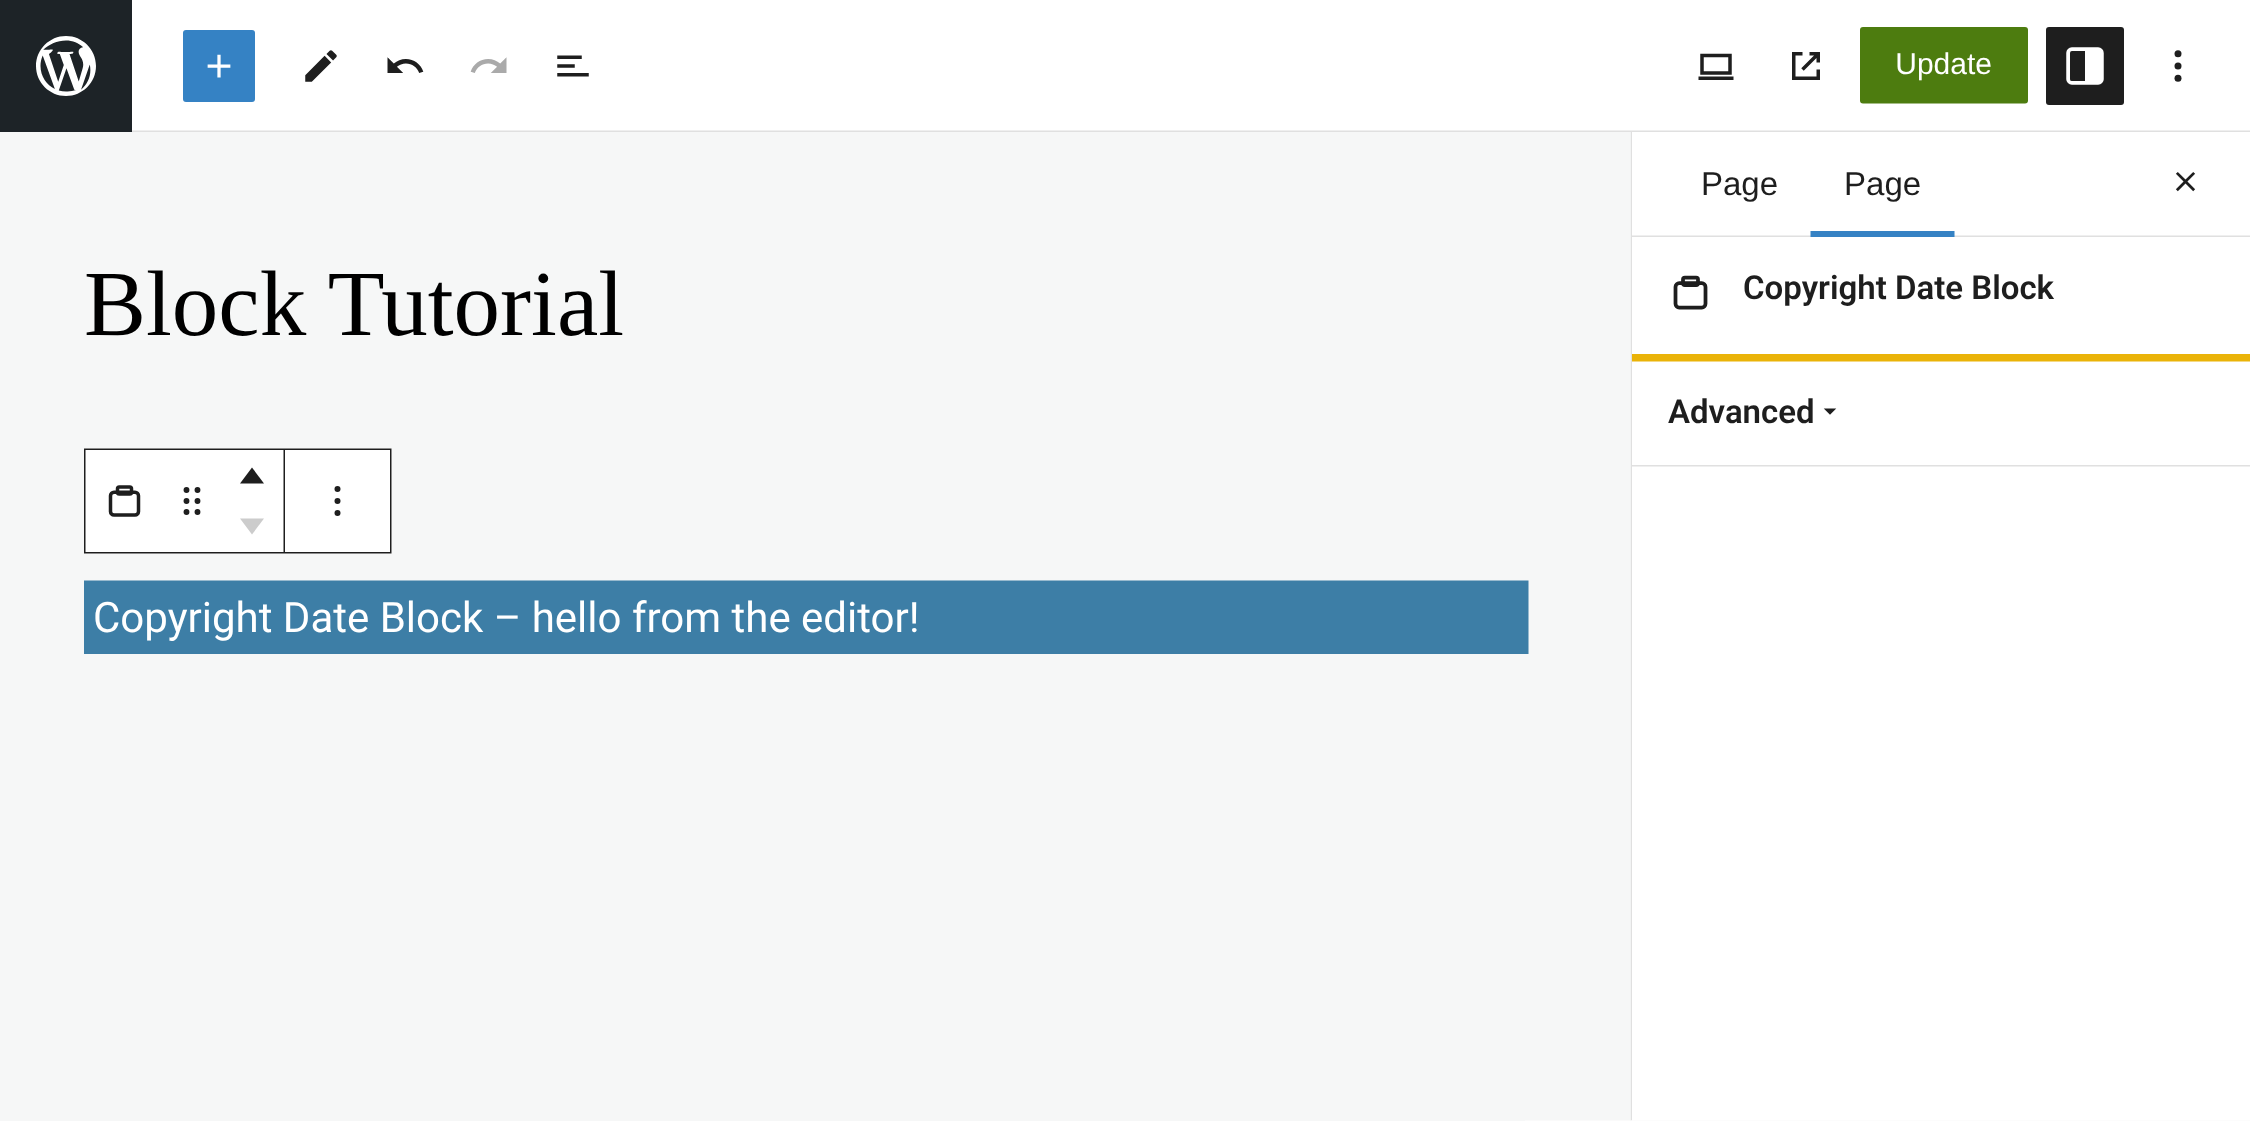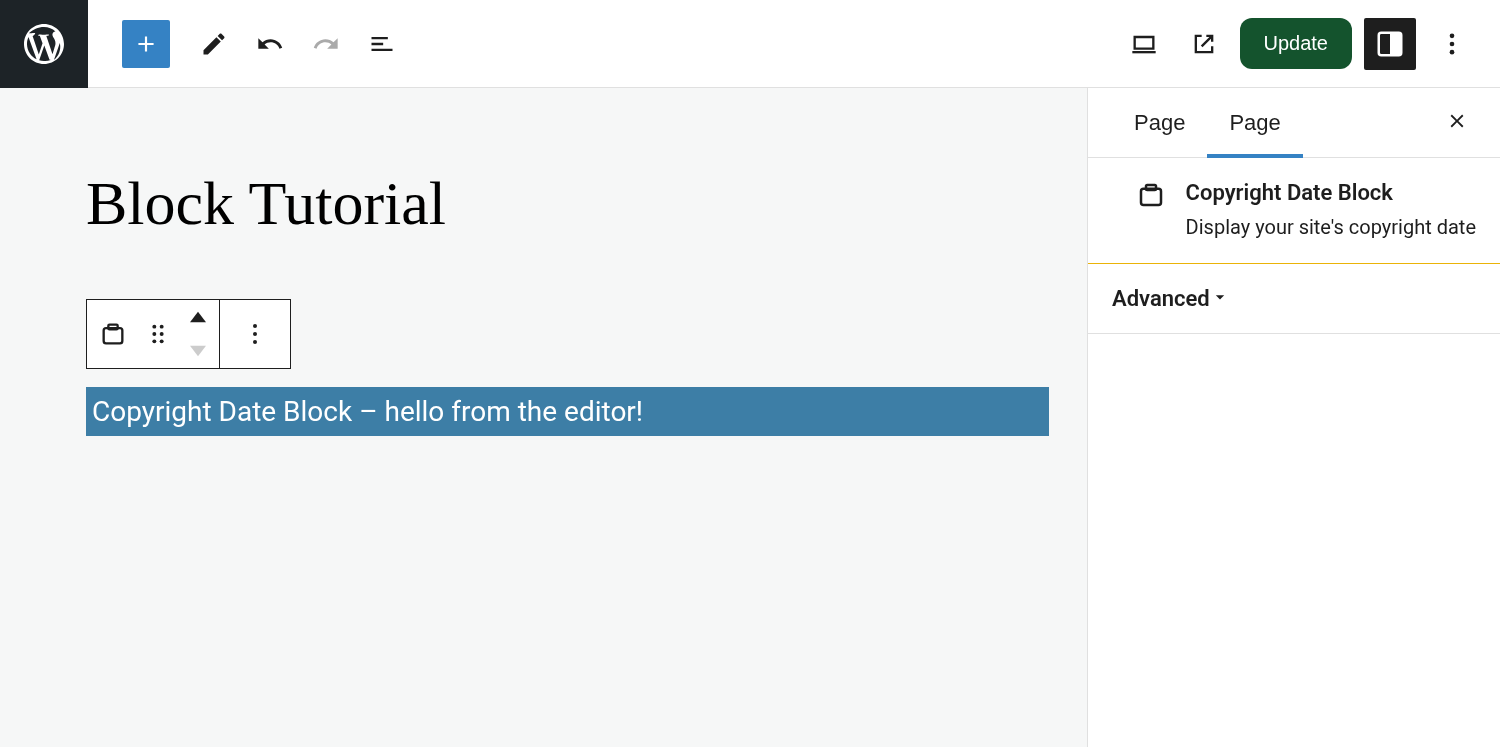--- a/index.html
+++ b/index.html
@@ -10,26 +10,26 @@
     .wp-logo svg { width: 48px; height: 48px; fill: #fff; }
     
     .toolbar-left { display: flex; align-items: center; gap: 8px; padding: 0 16px; }
     .btn-add { width: 48px; height: 48px; background: #3582c4; border: none; border-radius: 2px; display: flex; align-items: center; justify-content: center; cursor: pointer; margin-left: 18px; margin-right: 12px; }
     .btn-add svg { width: 26px; height: 26px; fill: #fff; }
     .tool-btn { width: 48px; height: 48px; background: transparent; border: none; display: flex; align-items: center; justify-content: center; cursor: pointer; border-radius: 2px; }
     .tool-btn svg { width: 28px; height: 28px; fill: #1e1e1e; }
     .tool-btn.disabled svg { fill: #aaa; }
     
     .toolbar-right { margin-left: auto; display: flex; align-items: center; gap: 12px; padding-right: 24px; }
-    .btn-update { background: #14532d; color: #fff; border: none; padding: 14px 24px; border-radius: 12px; font-size: 20px; font-weight: 500; cursor: pointer; }
+    .btn-update { background: #4d7c0f; color: #fff; border: none; padding: 14px 24px; border-radius: 2px; font-size: 20px; font-weight: 500; cursor: pointer; }
     .btn-settings { width: 52px; height: 52px; background: #1e1e1e; border: none; border-radius: 2px; display: flex; align-items: center; justify-content: center; cursor: pointer; }
     .btn-settings svg { width: 30px; height: 30px; fill: #fff; }
     
     .content-area { display: flex; height: calc(100% - 88px); }
-    .editor { flex: 1; background: #f6f7f7; padding: 80px 0 0 86px; position: relative; }
+    .editor { flex: 1; background: #f6f7f7; padding: 80px 0 0 56px; position: relative; }
     .page-title { font-family: Georgia, "Times New Roman", serif; font-size: 62px; font-weight: 400; color: #000; margin-bottom: 60px; }
     
     .block-toolbar { display: inline-flex; border: 1px solid #1e1e1e; background: #fff; height: 70px; margin-bottom: 18px; }
     .block-toolbar-group { display: flex; align-items: center; border-right: 1px solid #1e1e1e; }
     .block-toolbar-group:last-child { border-right: none; }
     .bt-btn { width: 52px; height: 100%; background: transparent; border: none; display: flex; align-items: center; justify-content: center; cursor: pointer; }
     .bt-btn svg { fill: #1e1e1e; }
     .bt-movers { display: flex; flex-direction: column; width: 42px; height: 100%; }
     .bt-mover { flex: 1; background: transparent; border: none; display: flex; align-items: center; justify-content: center; cursor: pointer; }
     .bt-mover svg { width: 16px; height: 12px; fill: #1e1e1e; }
@@ -37,21 +37,21 @@
     
     .selected-block { background: #3d7ea6; color: #fff; padding: 8px 6px; font-size: 28px; width: 963px; }
     
     .sidebar { width: 413px; border-left: 1px solid #e0e0e0; background: #fff; display: flex; flex-direction: column; }
     .sidebar-tabs { display: flex; align-items: center; height: 70px; border-bottom: 1px solid #e0e0e0; position: relative; padding: 0 24px; justify-content: space-between; }
     .tab { background: transparent; border: none; font-size: 22px; font-weight: 500; color: #1e1e1e; padding: 0 22px; height: 100%; cursor: pointer; position: relative; }
     .tab.active::after { content: ""; position: absolute; bottom: -1px; left: 0; right: 0; height: 4px; background: #3582c4; }
     .close-sidebar { margin-left: auto; background: transparent; border: none; cursor: pointer; padding: 8px; }
     .close-sidebar svg { width: 22px; height: 22px; fill: #1e1e1e; }
     
-    .block-info { display: flex; padding: 22px 24px; gap: 20px; border-bottom: 1px solid #eab308; justify-content: flex-end; }
+    .block-info { display: flex; padding: 22px 24px; gap: 20px; border-bottom: 5px solid #eab308; }
     .block-info-icon svg { width: 30px; height: 30px; fill: #1e1e1e; }
     .block-info-text h3 { font-size: 22px; font-weight: 600; color: #1e1e1e; margin-bottom: 8px; }
     .block-info-text p { font-size: 20px; color: #1e1e1e; line-height: 1.4; }
     
     .panel { border-bottom: 1px solid #e0e0e0; }
     .panel-header { display: flex; align-items: center; padding: 22px 24px; cursor: pointer; }
     .panel-header h3 { font-size: 22px; font-weight: 600; color: #1e1e1e; }
   </style>
 </head>
 <body>
@@ -179,21 +179,20 @@
     </div>
     <div class="block-info">
       <div class="block-info-icon">
         <svg viewBox="0 0 24 24">
             <rect x="4" y="7" width="16" height="13" rx="2" fill="none" stroke="#1e1e1e" stroke-width="2"></rect>
             <rect x="8" y="4" width="8" height="4" rx="1" fill="none" stroke="#1e1e1e" stroke-width="2"></rect>
           </svg>
       </div>
       <div class="block-info-text">
         <h3>Copyright Date Block</h3>
-        <p>Display your site's copyright date</p>
       </div>
     </div>
     <div class="panel">
       <div class="panel-header">
         <h3>Advanced</h3>
         <span>
           <svg width="20" height="20" viewBox="0 0 24 24">
               <path d="M7 10l5 5 5-5z" fill="#1e1e1e"></path>
             </svg>
         </span>

